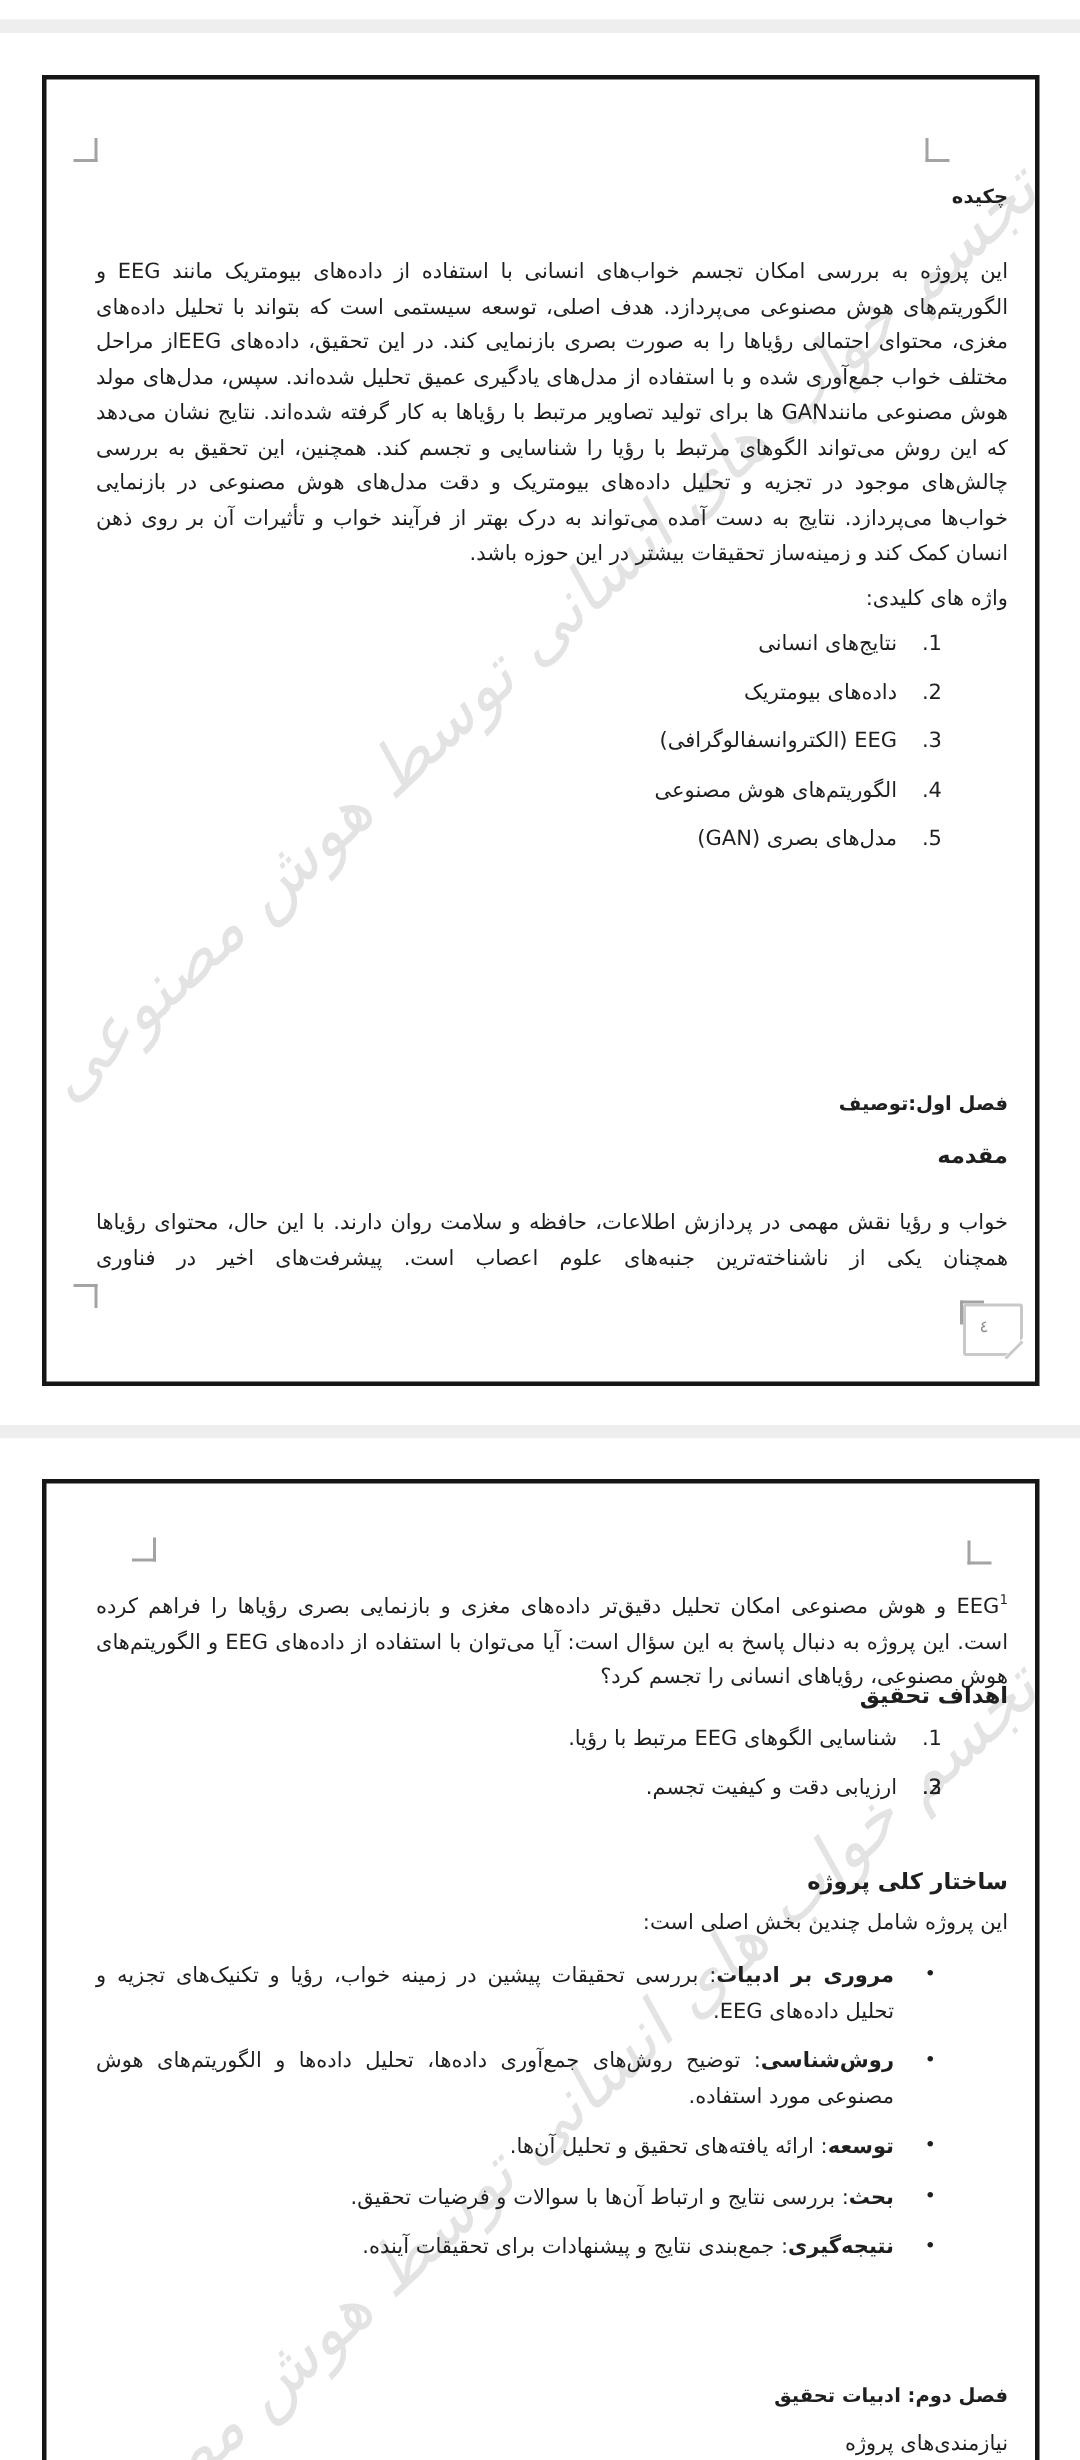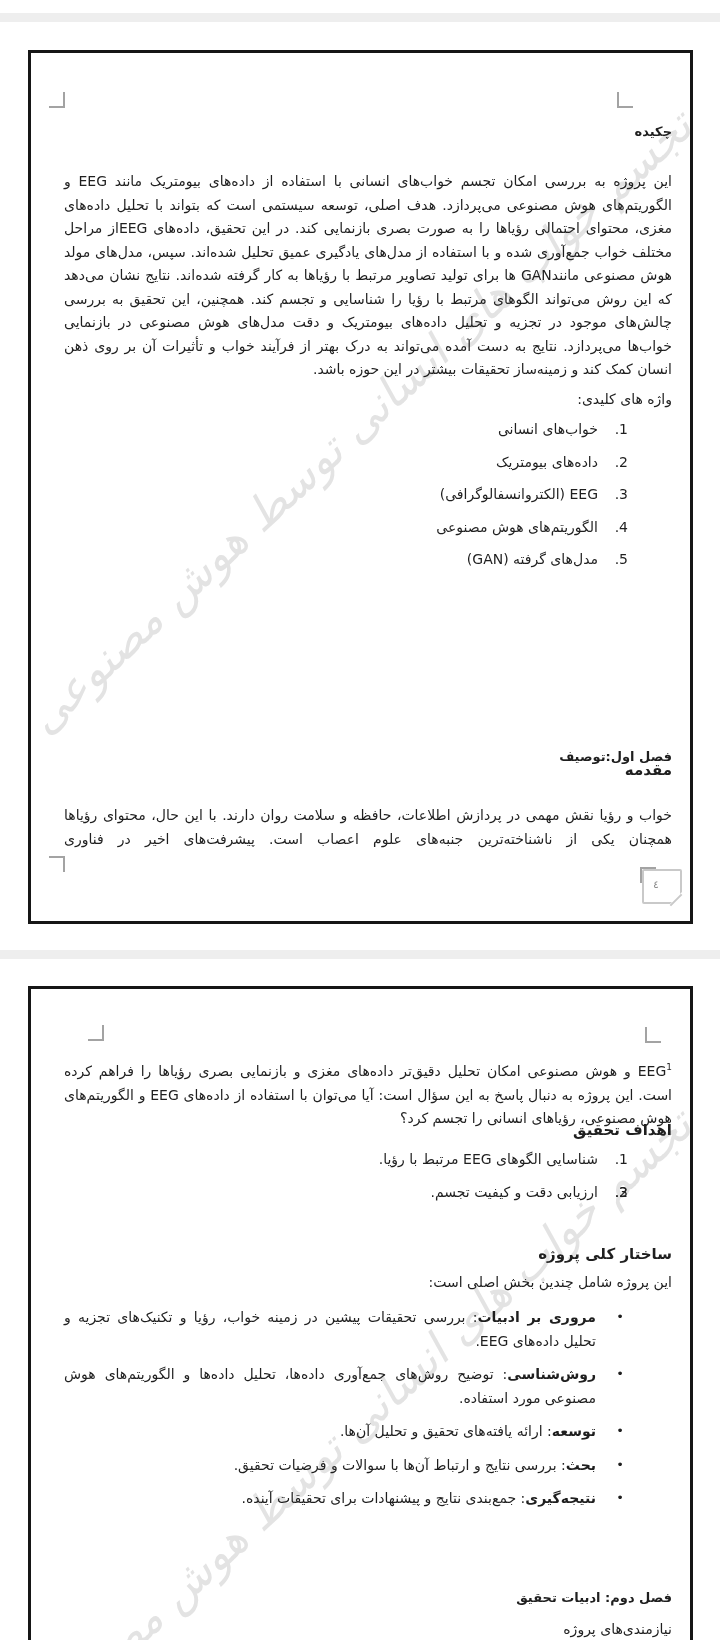--- a/index.html
+++ b/index.html
@@ -92,28 +92,28 @@
     <div class="mark tl-corner" style="left:640px;top:845px;"></div>
 
     <div class="content">
       <div class="blk h-big" style="top:98px;">چکیده</div>
 
       <div class="blk para" style="top:126px;">این پروژه به بررسی امکان تجسم خواب‌های انسانی با استفاده از داده‌های بیومتریک مانند EEG و الگوریتم‌های هوش مصنوعی می‌پردازد. هدف اصلی، توسعه سیستمی است که بتواند با تحلیل داده‌های مغزی، محتوای احتمالی رؤیاها را به صورت بصری بازنمایی کند. در این تحقیق، داده‌های EEGاز مراحل مختلف خواب جمع‌آوری شده و با استفاده از مدل‌های یادگیری عمیق تحلیل شده‌اند. سپس، مدل‌های مولد هوش مصنوعی مانندGAN ها برای تولید تصاویر مرتبط با رؤیاها به کار گرفته شده‌اند. نتایج نشان می‌دهد که این روش می‌تواند الگوهای مرتبط با رؤیا را شناسایی و تجسم کند. همچنین، این تحقیق به بررسی چالش‌های موجود در تجزیه و تحلیل داده‌های بیومتریک و دقت مدل‌های هوش مصنوعی در بازنمایی خواب‌ها می‌پردازد. نتایج به دست آمده می‌تواند به درک بهتر از فرآیند خواب و تأثیرات آن بر روی ذهن انسان کمک کند و زمینه‌ساز تحقیقات بیشتر در این حوزه باشد.</div>
 
       <div class="blk plain" style="top:366px;">واژه های کلیدی:</div>
 
       <ol class="rlist blk" style="top:396px;">
-        <li><span class="marker">1.</span><span>خواب‌های انسانی</span></li>
+        <li><span class="marker">1.</span><span>نتایج‌های انسانی</span></li>
         <li><span class="marker">2.</span><span>داده‌های بیومتریک</span></li>
         <li><span class="marker">3.</span><span>EEG (الکتروانسفالوگرافی)</span></li>
         <li><span class="marker">4.</span><span>الگوریتم‌های هوش مصنوعی</span></li>
-        <li><span class="marker">5.</span><span>مدل‌های گرفته (GAN)</span></li>
+        <li><span class="marker">5.</span><span>مدل‌های بصری (GAN)</span></li>
       </ol>
 
-      <div class="blk h-big" style="top:703px;margin-top:20px;">فصل اول:توصیف</div>
+      <div class="blk h-big" style="top:703px;">فصل اول:توصیف</div>
       <div class="blk para cont" style="top:760px;">خواب و رؤیا نقش مهمی در پردازش اطلاعات، حافظه و سلامت روان دارند. با این حال، محتوای رؤیاها همچنان یکی از ناشناخته‌ترین جنبه‌های علوم اعصاب است. پیشرفت‌های اخیر در فناوری</div>
       <div class="blk h-sub" style="top:737px;">مقدمه</div>
     </div>
 
     <div class="page-icon">
       <span class="glyph">٤</span>
       <span class="fold-cover"></span>
       <span class="fold-line"></span>
     </div>
   </div>

